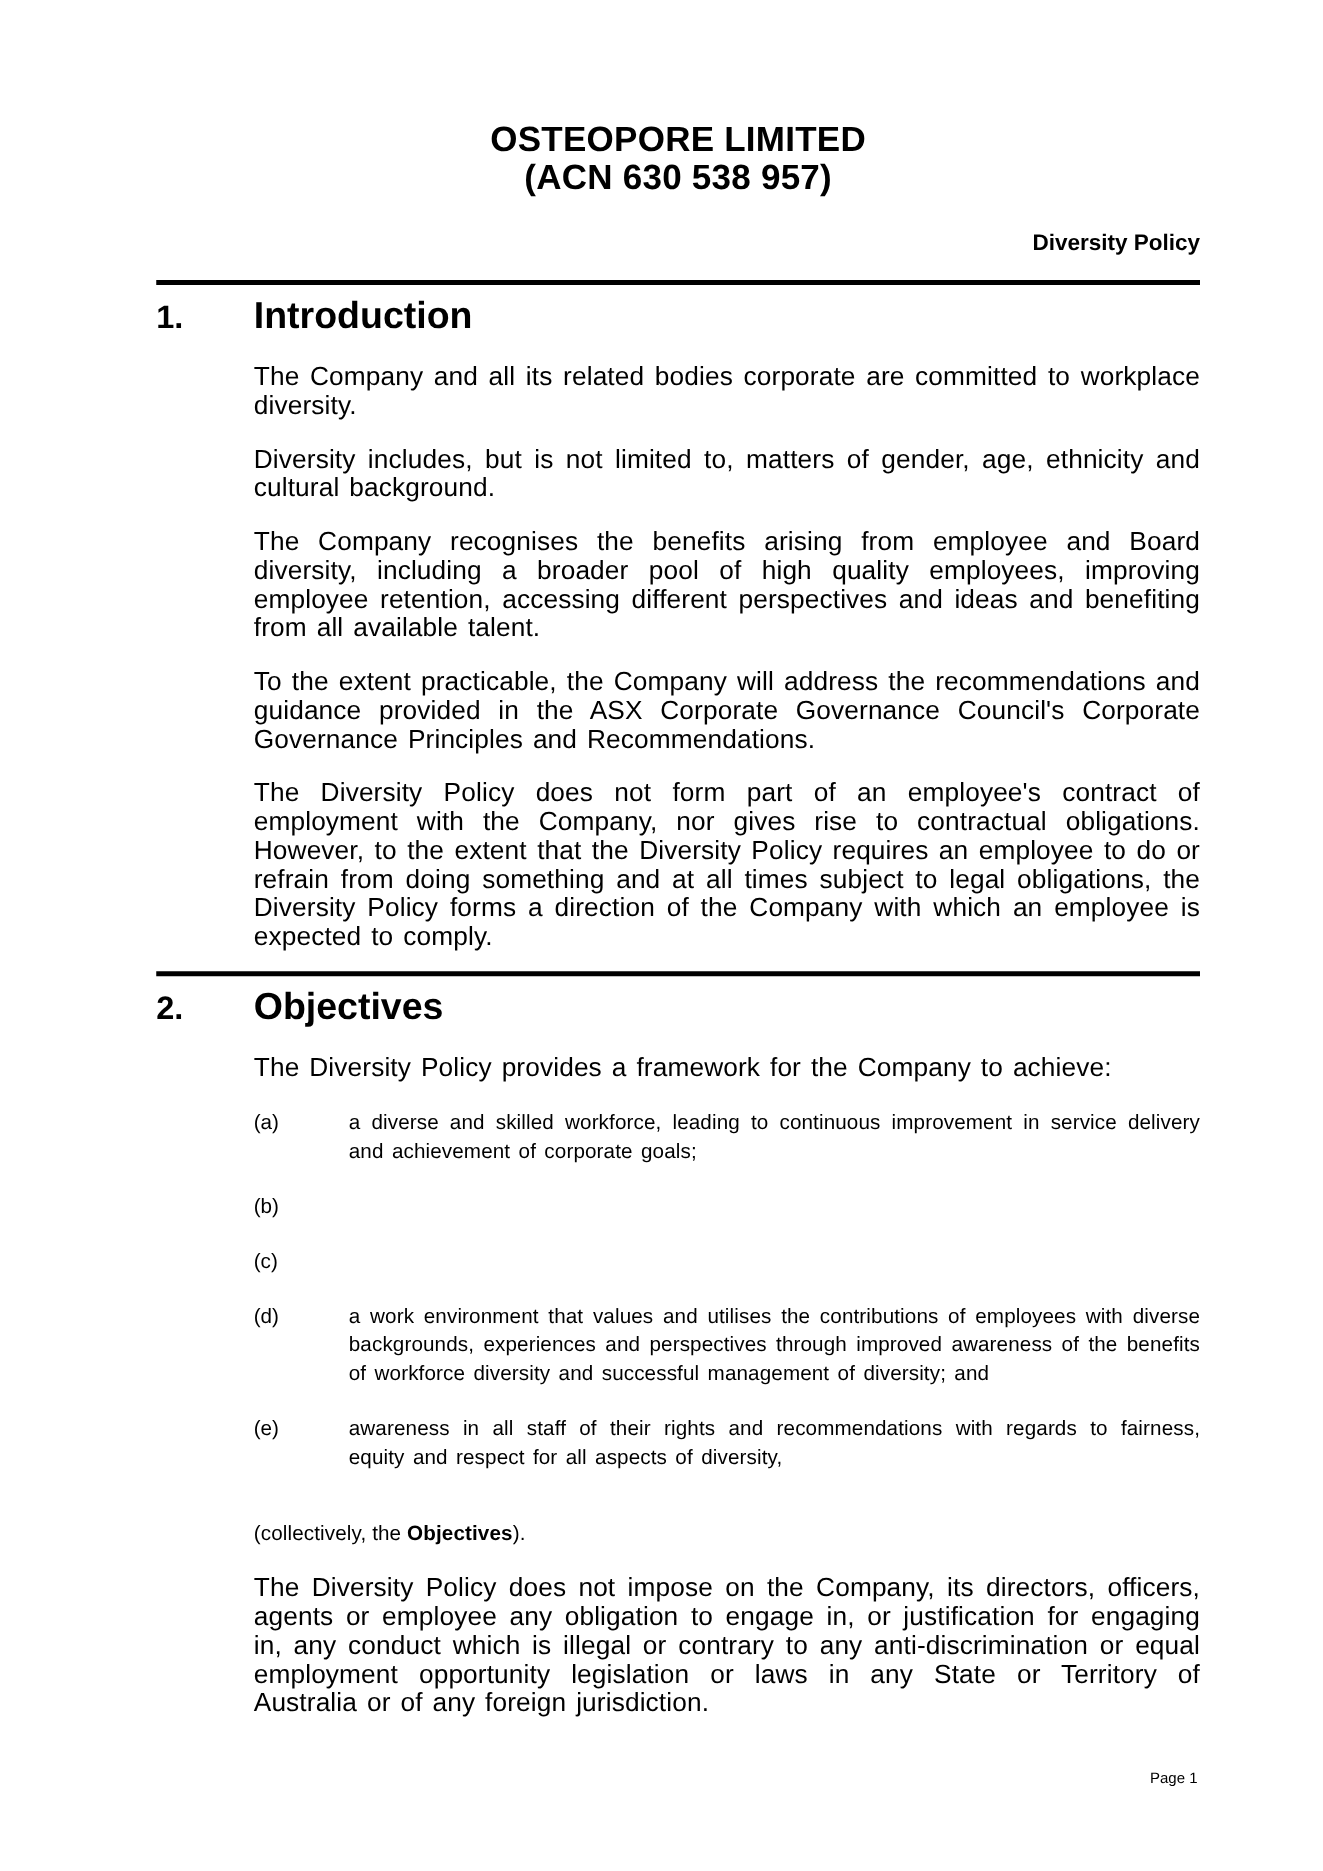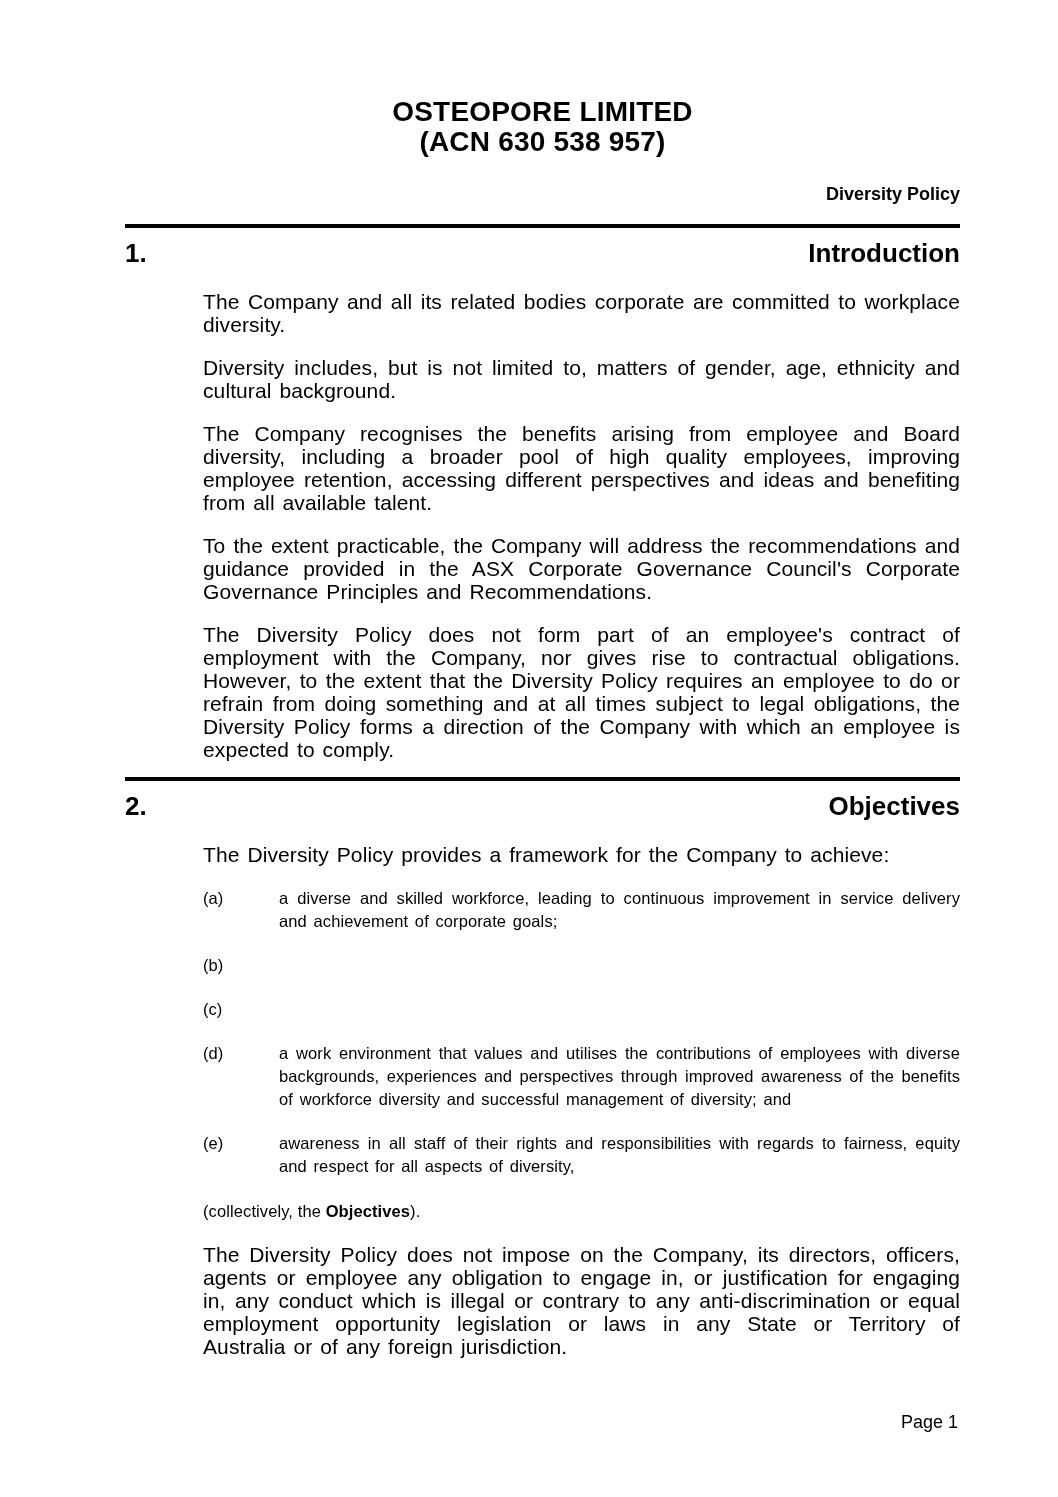--- a/index.html
+++ b/index.html
@@ -43,21 +43,21 @@
     margin-top: 16px;
   }
   .sec-head {
     display: flex;
     margin-top: 8px;
     font-size: 26px;
     font-weight: 700;
     line-height: 34px;
   }
   .sec-num { width: 78px; flex: none; }
-  .sec-heading { flex: 1; font-size: 26px; font-weight: 700; line-height: 34px; text-align: right; }
+  .sec-heading { flex: 1; font-size: 30px; font-weight: 700; line-height: 34px; }
   p.body {
     margin: 20px 0 0 78px;
     font-size: 21px;
     line-height: 23px;
     text-align: justify;
     letter-spacing: 0.1px;
     word-spacing: 2px;
   }
   .list-item {
     display: flex;
@@ -66,31 +66,31 @@
     line-height: 23px;
   }
   .li-marker { width: 76px; flex: none; }
   .li-text {
     flex: 1;
     text-align: justify;
     letter-spacing: 0.1px;
     word-spacing: 2px;
   }
   p.collective {
-    margin: 22px 0 0 78px;
+    margin: 38px 0 0 78px;
     font-size: 16.5px;
     line-height: 23px;
     letter-spacing: 0.1px;
   }
   p.collective b { font-weight: 700; }
   .page-footer {
     position: absolute;
     top: 1413px;
     right: 100px;
-    font-size: 18px;
+    font-size: 12px;
     line-height: 18px;
   }
 </style>
 </head>
 <body>
 
 <div class="content">
 
   <div class="doc-title">
     <div>OSTEOPORE LIMITED</div>
@@ -131,21 +131,21 @@
     </div>
     <div class="list-item">
       <span class="li-marker">(c)</span>
     </div>
     <div class="list-item">
       <span class="li-marker">(d)</span>
       <span class="li-text">a work environment that values and utilises the contributions of employees with diverse backgrounds, experiences and perspectives through improved awareness of the benefits of workforce diversity and successful management of diversity; and</span>
     </div>
     <div class="list-item">
       <span class="li-marker">(e)</span>
-      <span class="li-text">awareness in all staff of their rights and responsibilities with regards to fairness, equity and respect for all aspects of diversity,</span>
+      <span class="li-text">awareness in all staff of their rights and recommendations with regards to fairness, equity and respect for all aspects of diversity,</span>
     </div>
 
     <p class="collective"><span>(collectively, the </span><b>Objectives</b><span>).</span></p>
 
     <p class="body">The Diversity Policy does not impose on the Company, its directors, officers, agents or employee any obligation to engage in, or justification for engaging in, any conduct which is illegal or contrary to any anti-discrimination or equal employment opportunity legislation or laws in any State or Territory of Australia or of any foreign jurisdiction.</p>
   </section>
 
 </div>
 
 <div class="page-footer">Page 1</div>

